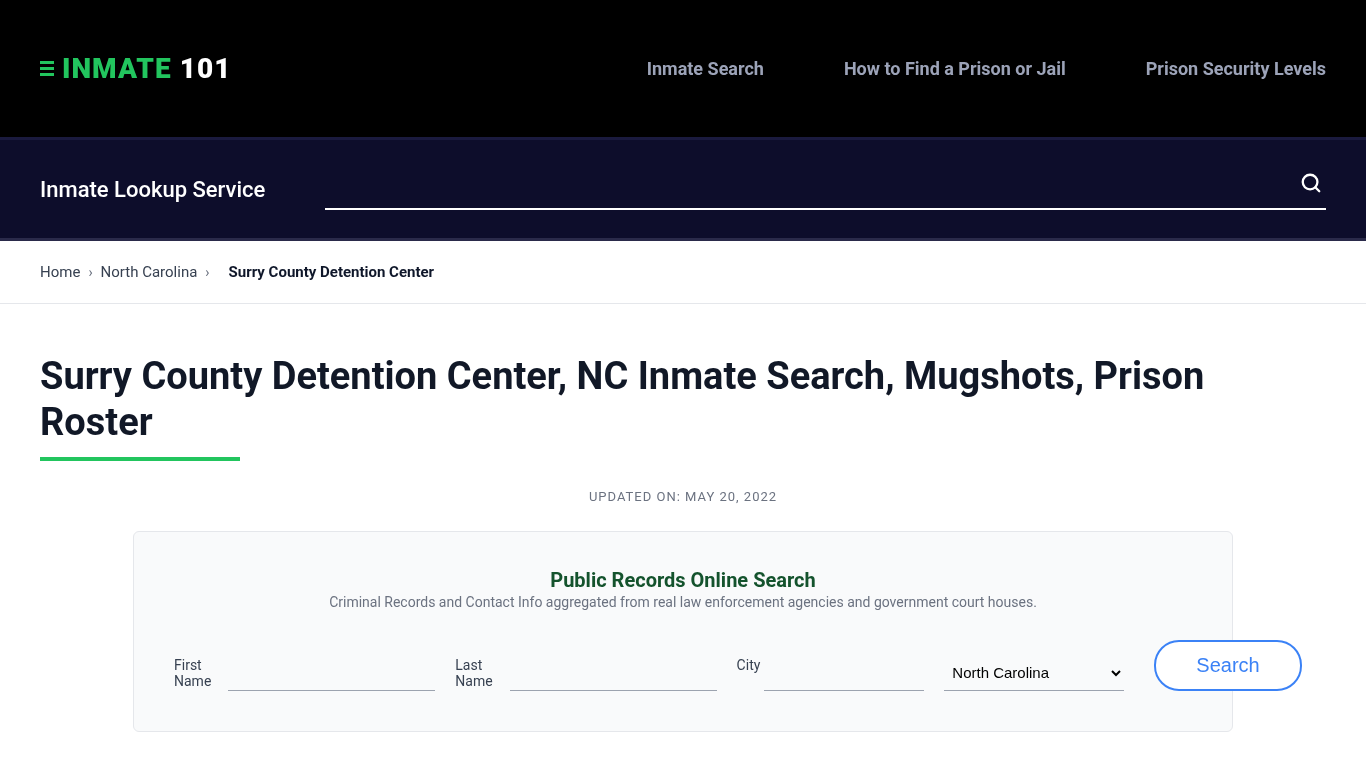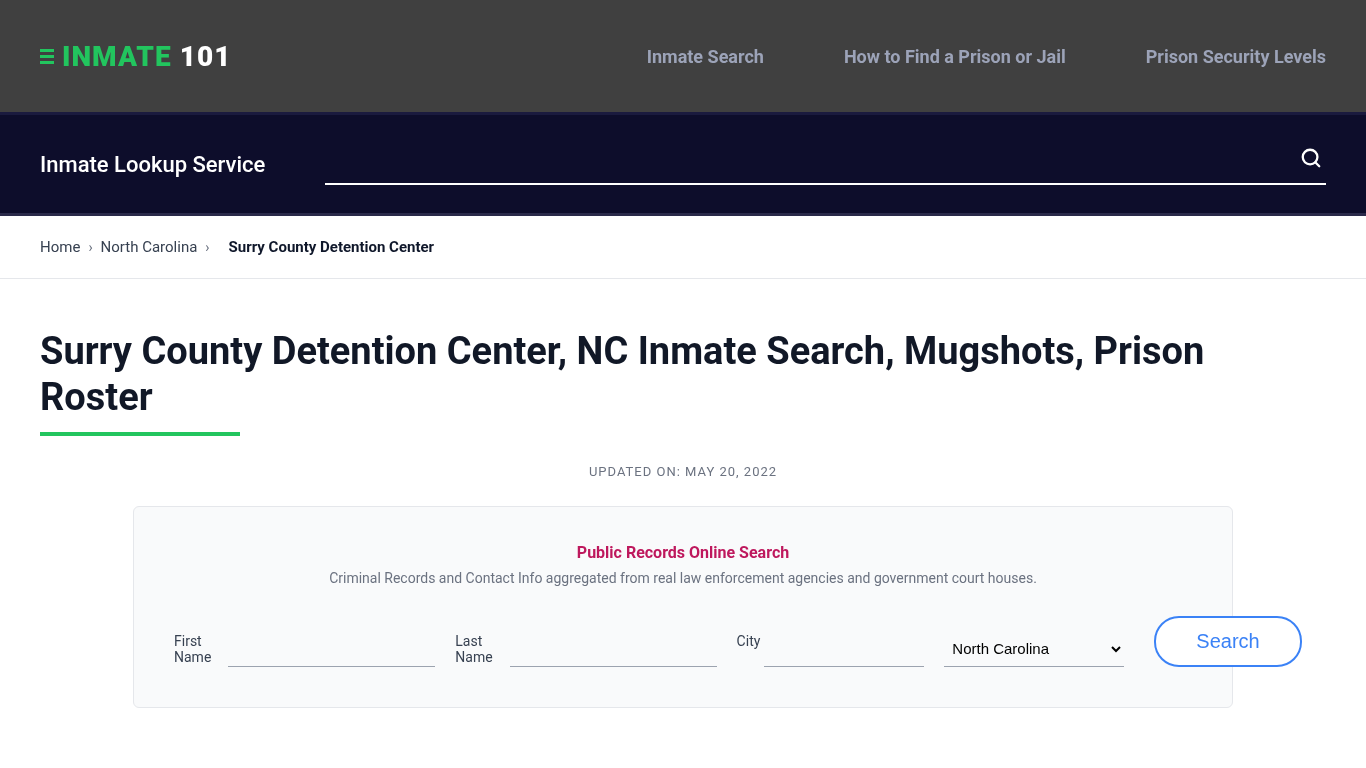--- a/index.html
+++ b/index.html
@@ -11,25 +11,25 @@
     body {
       font-family: -apple-system, BlinkMacSystemFont, 'Segoe UI', Roboto, sans-serif;
       background: #ffffff;
       color: #1a1a2e;
       min-height: 768px;
       width: 1366px;
     }
 
     
     .top-nav {
-      background: #404040;
+      background: #000000;
       display: flex;
       align-items: center;
       padding: 0 40px;
-      height: 115px;
+      height: 140px;
       border-bottom: 3px solid #1a1a3e;
     }
 
     .logo-area {
       display: flex;
       align-items: center;
       gap: 8px;
       margin-right: auto;
       text-decoration: none;
     }
@@ -178,25 +178,25 @@
     .search-form-card {
       background: #f9fafb;
       border: 1px solid #e5e7eb;
       border-radius: 6px;
       padding: 36px 40px 40px;
       max-width: 1100px;
       margin: 0 auto;
     }
 
     .card-title {
-      font-size: 16px;
+      font-size: 20px;
       font-weight: 700;
-      color: #be185d;
+      color: #14532d;
       text-align: center;
-      margin-bottom: 8px;
+      margin-bottom: 2px;
     }
 
     .card-subtitle {
       color: #6b7280;
       font-size: 14px;
       text-align: center;
       margin-bottom: 30px;
     }
 
     .form-row {

